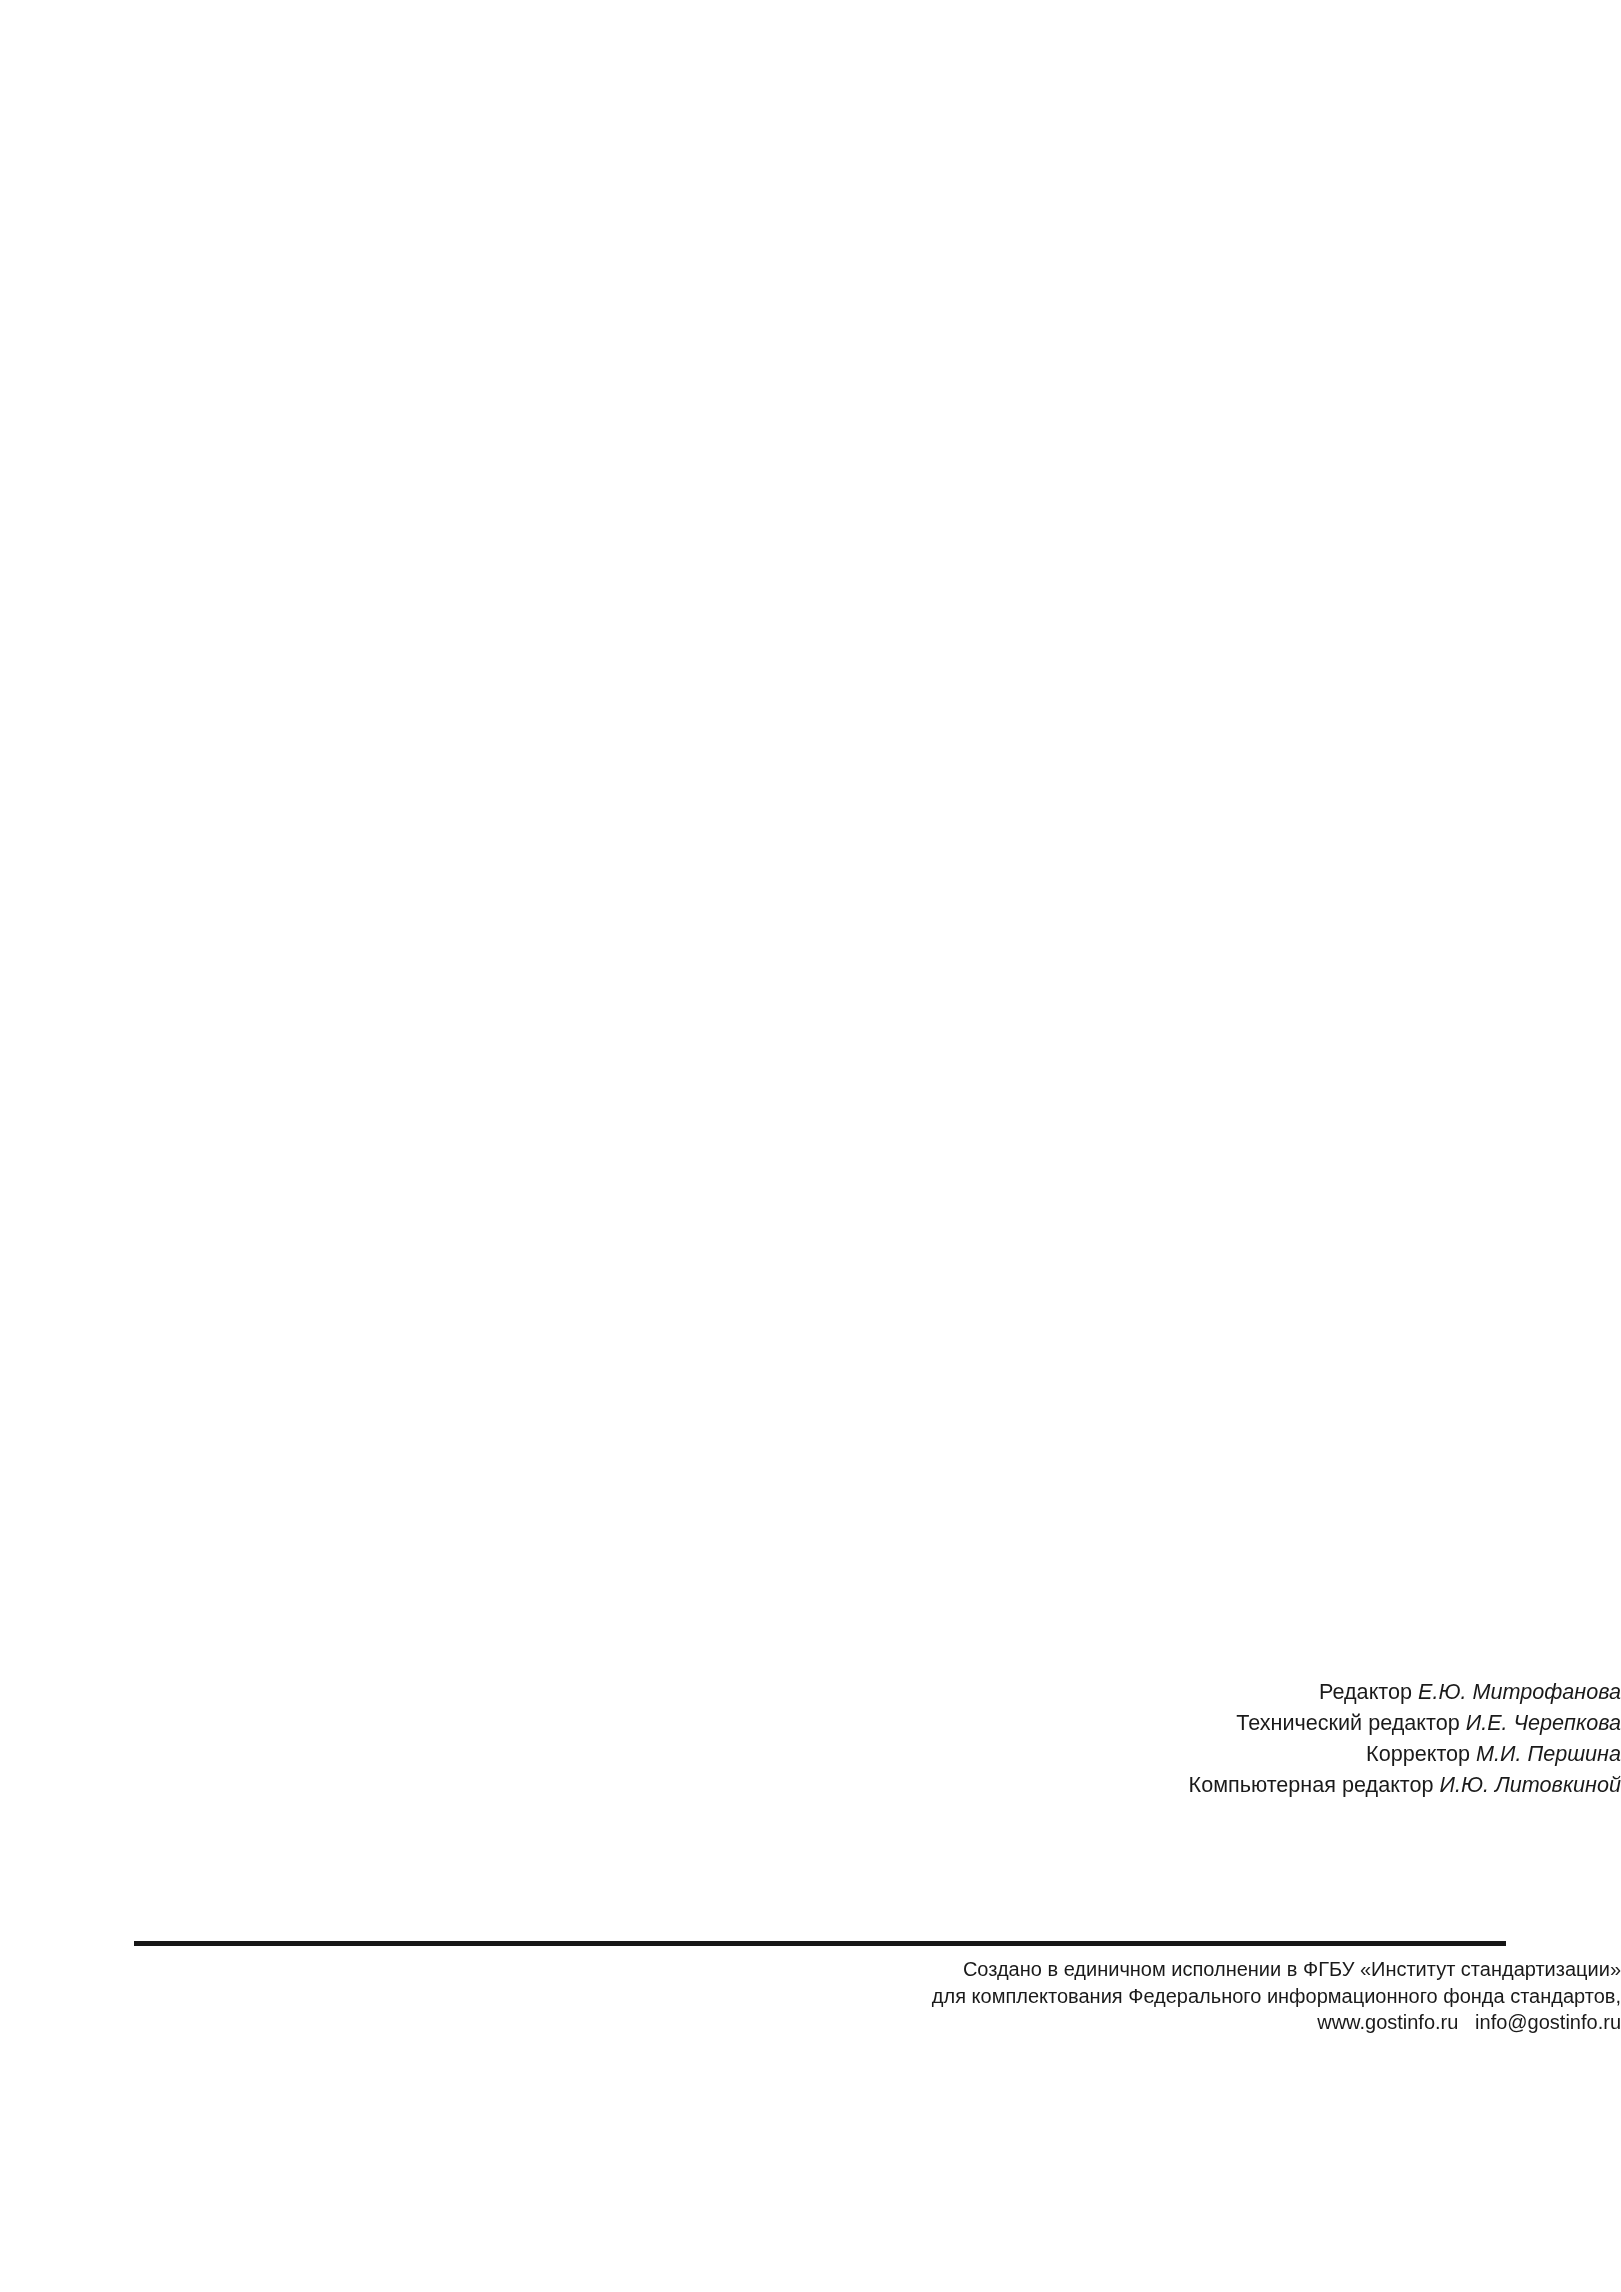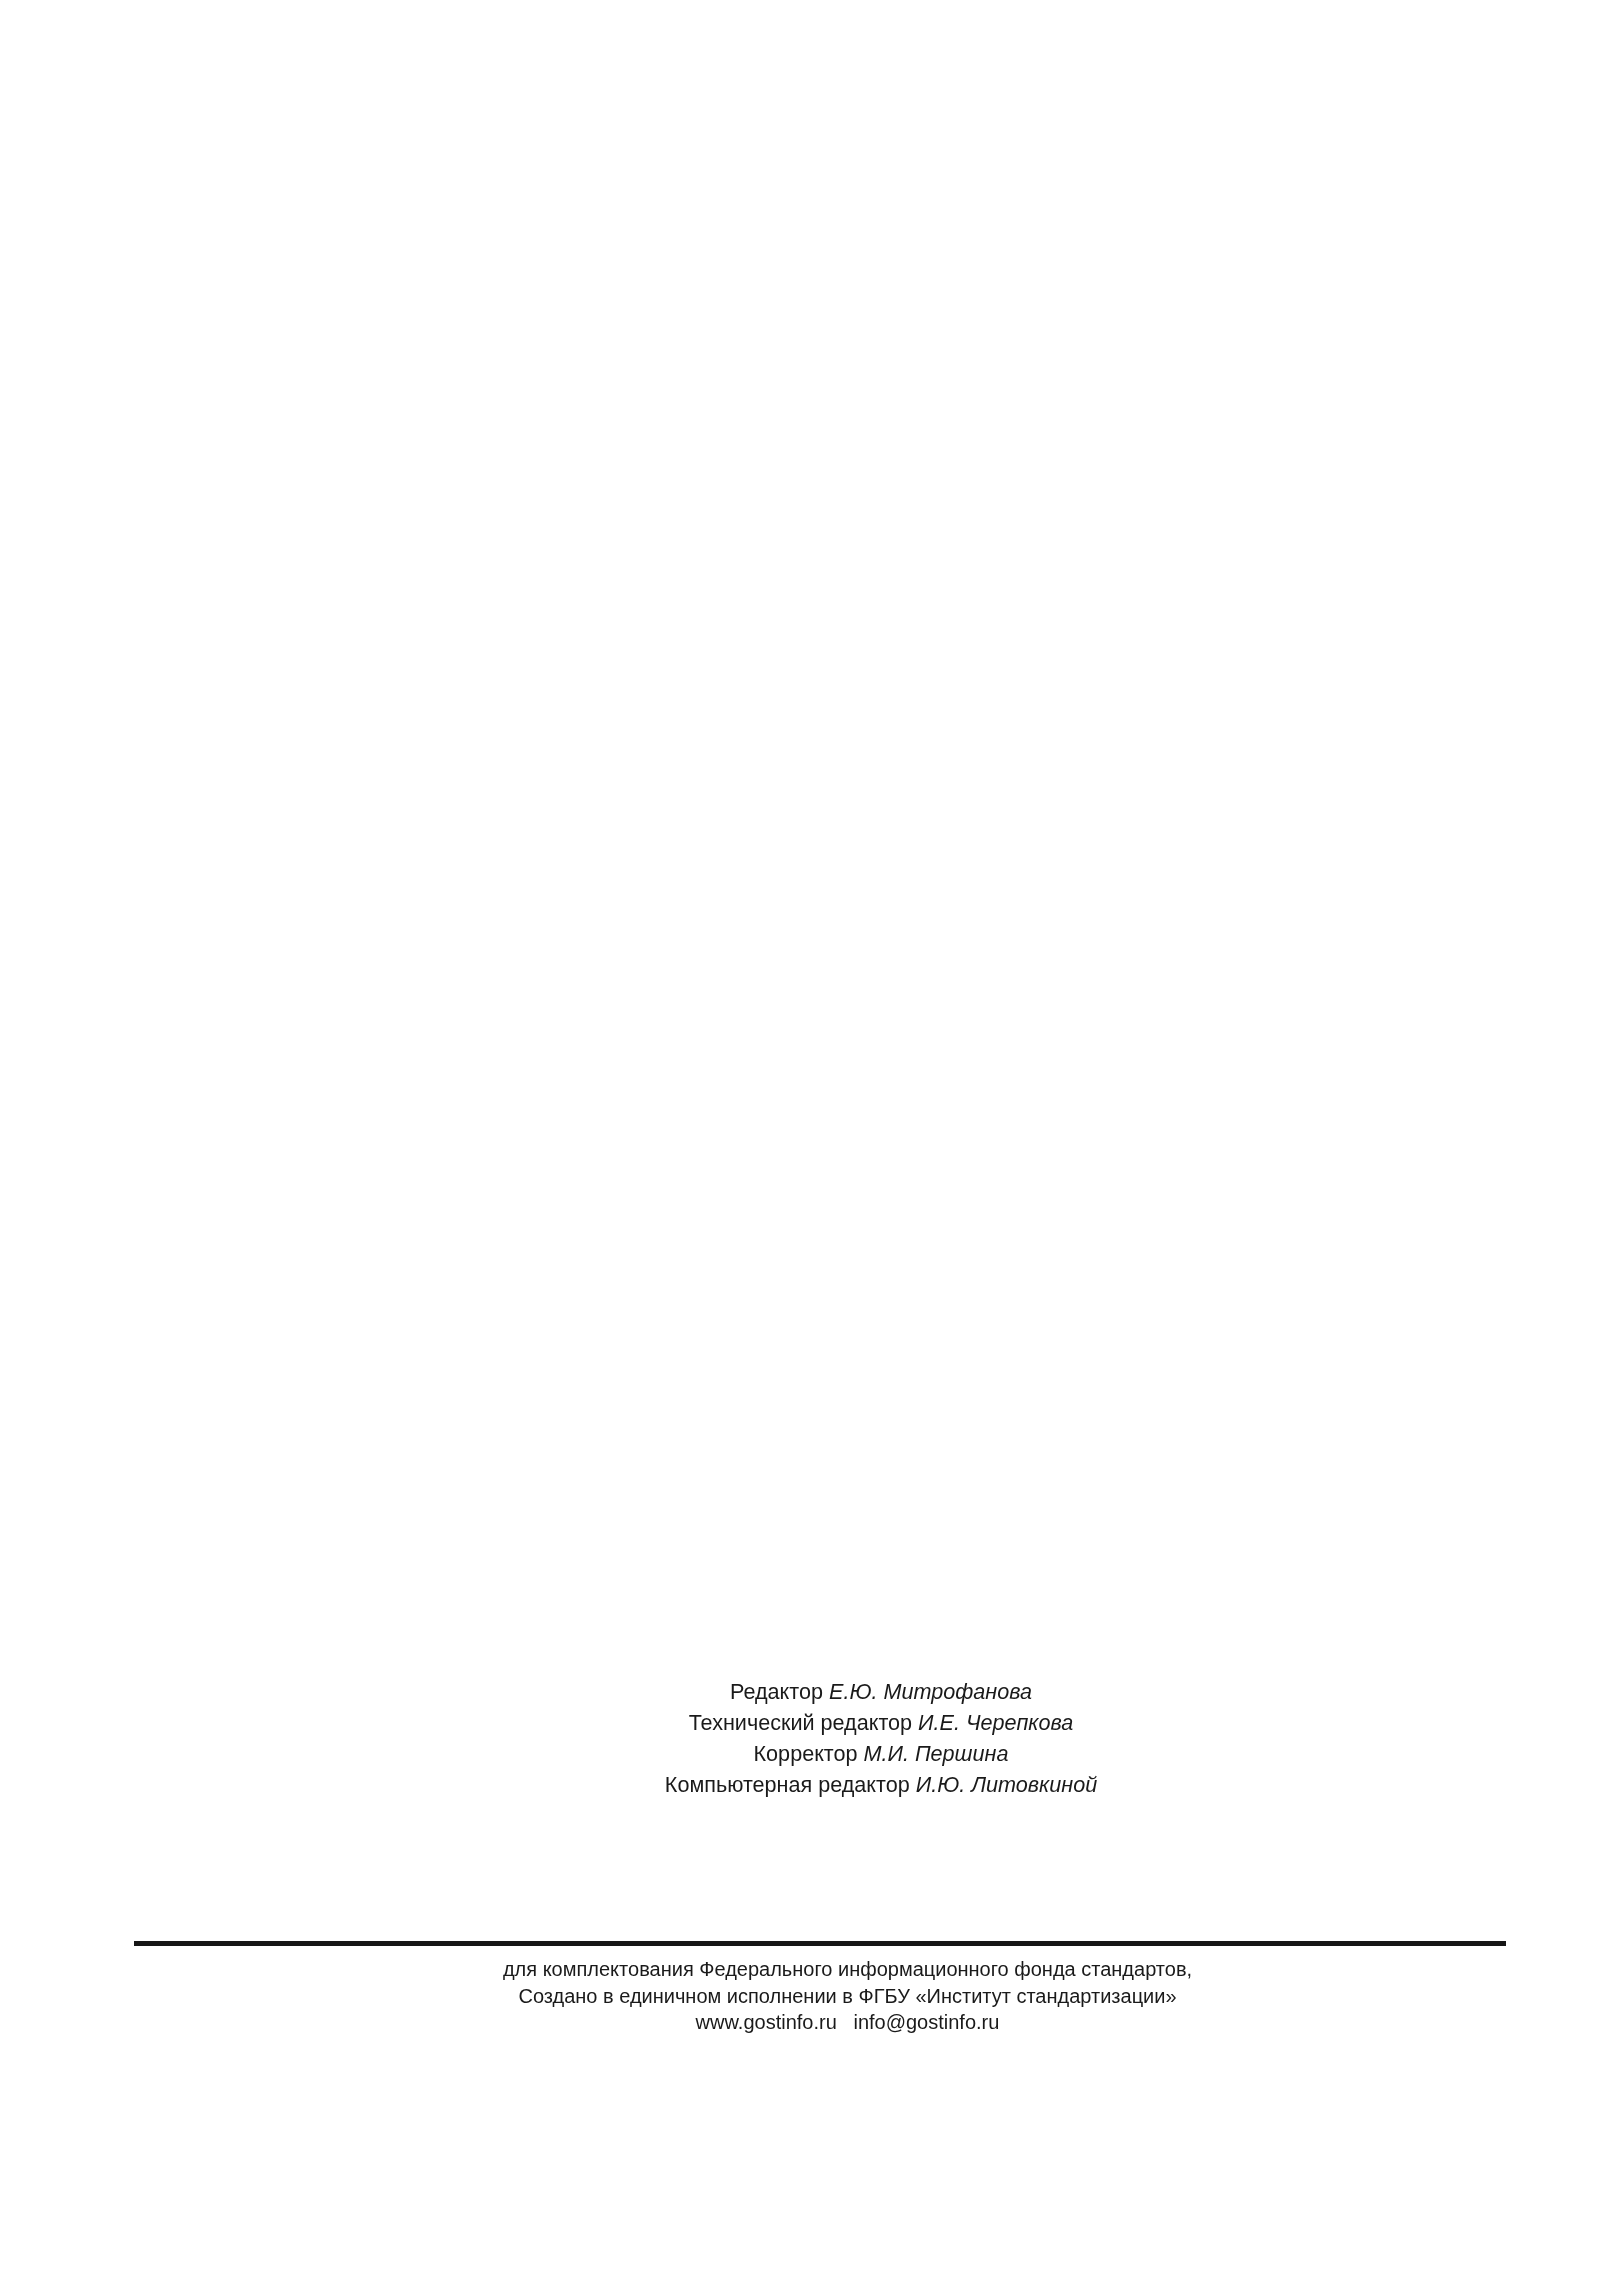--- a/index.html
+++ b/index.html
@@ -11,20 +11,21 @@
     position: relative;
     width: 1621px;
     height: 2293px;
     background: #ffffff;
     color: #1a1a1a;
     font-family: "Liberation Sans", sans-serif;
     overflow: hidden;
   }
   .txt-line {
     white-space: pre-wrap;
+    text-align: right;
   }
   .editors-block {
     position: absolute;
     top: 1676px;
     left: 141px;
     width: 1480px;
     text-align: center;
     font-size: 21.6px;
     line-height: 31px;
   }
@@ -77,19 +78,19 @@
     <div class="txt-line"><span>Технический редактор </span><span class="name">И.Е. Черепкова</span></div>
     <div class="txt-line"><span>Корректор </span><span class="name">М.И. Першина</span></div>
     <div class="txt-line"><span>Компьютерная редактор </span><span class="name">И.Ю. Литовкиной</span></div>
   </div>
 
 
 
   <div class="divider-rule"></div>
 
   <div class="publisher-block">
+    <div class="txt-line">Создано в единичном исполнении в ФГБУ «Институт стандартизации»</div>
     <div class="txt-line">для комплектования Федерального информационного фонда стандартов,</div>
-    <div class="txt-line">Создано в единичном исполнении в ФГБУ «Институт стандартизации»</div>
     <div class="txt-line">www.gostinfo.ru   info@gostinfo.ru</div>
   </div>
 
 </div>
 
 
 </body></html>

